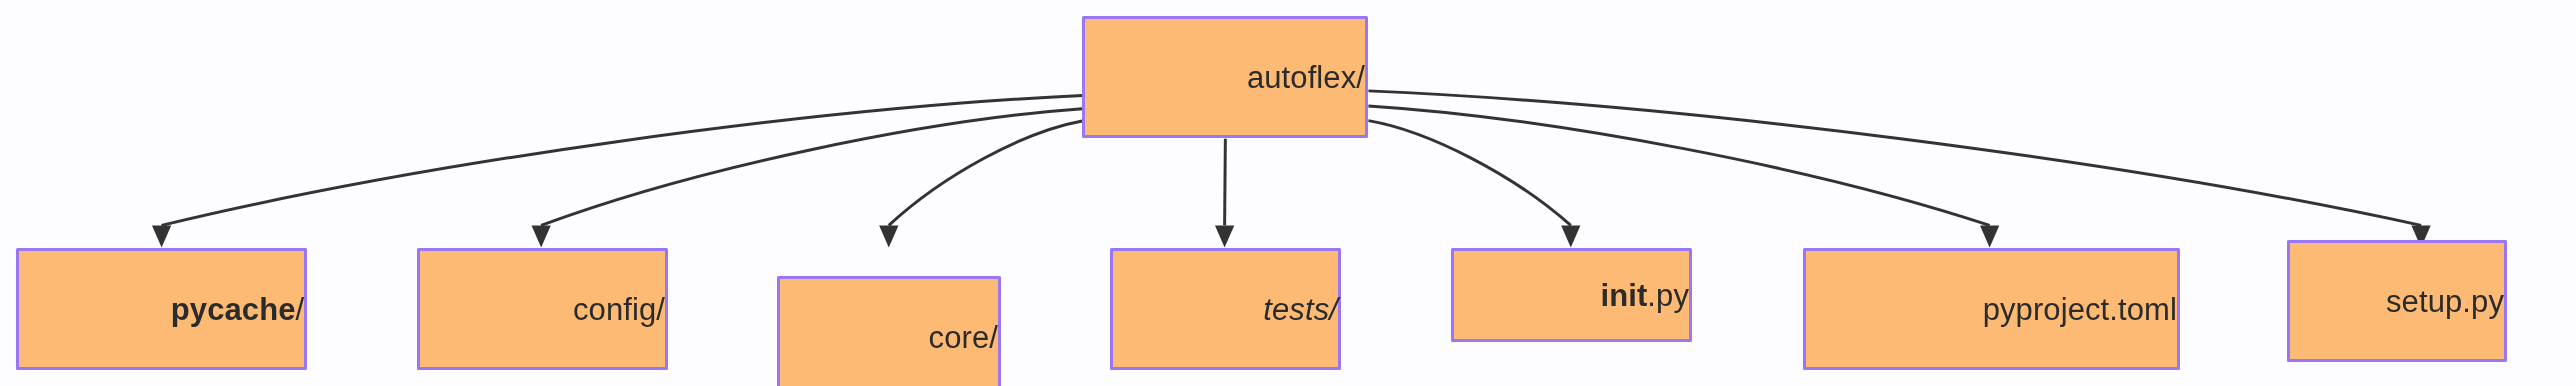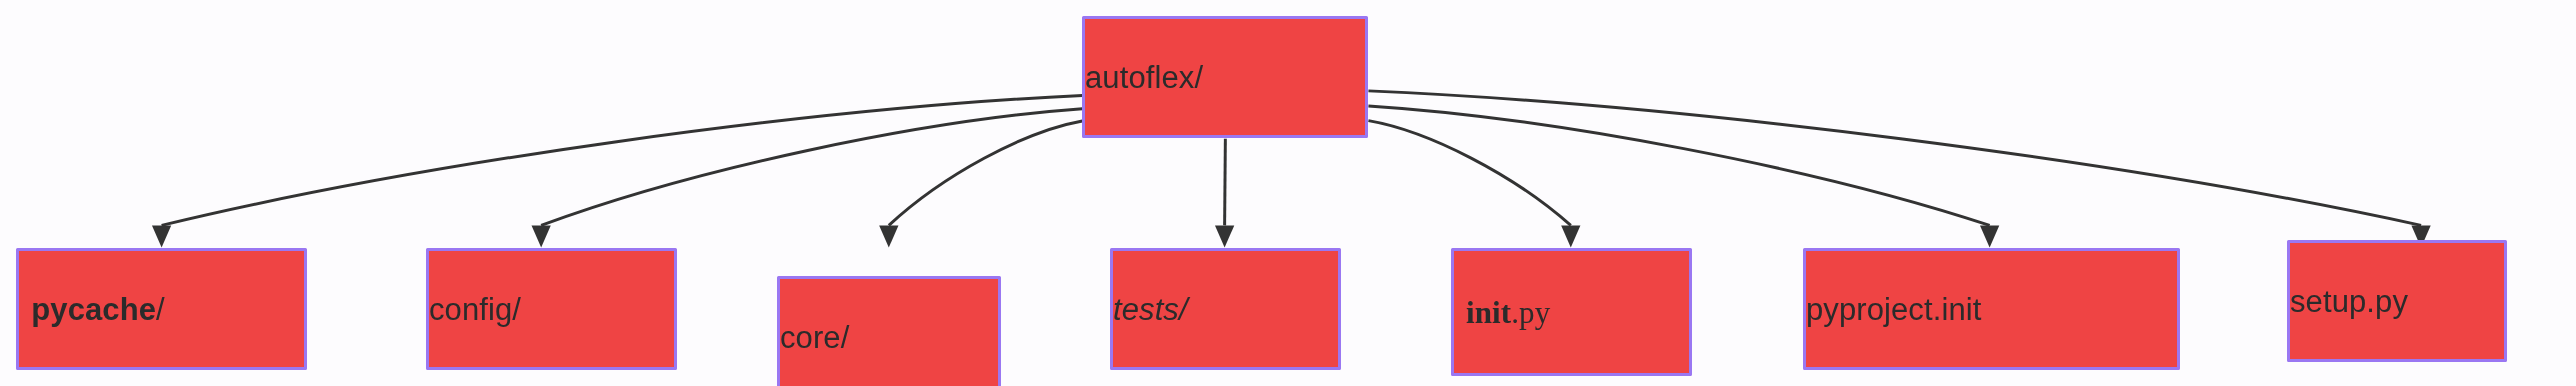--- a/index.html
+++ b/index.html
@@ -33,26 +33,26 @@
     stroke-width: 4;
     stroke-linecap: butt;
   }
   .arrow-head {
     fill: #333333;
     stroke: none;
   }
   .node {
     position: absolute;
     box-sizing: border-box;
-    background: #ef4444;
+    background: #fdba74;
     border: 3px solid #9a77f2;
     border-radius: 1.5px;
     display: flex;
     align-items: center;
-    justify-content: flex-start;
+    justify-content: flex-end;
   }
   .node-label {
     font-size: 31px;
     color: #2b2b2b;
     line-height: 1;
     white-space: nowrap;
     letter-spacing: 0.1px;
   }
   .node-label .bold {
     font-weight: 700;
@@ -82,33 +82,33 @@
       <path class="edge-path" d="M 1846 122.54499999999999 C 2272 140.6905, 2868.4 216.9016, 3266 304"></path>
       <polygon class="arrow-head" points="3253,304 3279,304 3266,334"></polygon>
     </svg>
   <div id="node-layer">
       <div class="node" style="left: 1082px; top: 16.3px; width: 286px; height: 122px;">
         <div class="node-label"><span class="reg">autoflex/</span></div>
       </div>
       <div class="node" style="left: 16.3px; top: 248px; width: 291px; height: 122px;">
         <div class="node-label"><span class="bold">pycache</span><span class="reg">/</span></div>
       </div>
-      <div class="node" style="left: 426px; top: 248px; width: 251px; height: 122px;">
+      <div class="node" style="left: 417px; top: 248px; width: 251px; height: 122px;">
         <div class="node-label"><span class="reg">config/</span></div>
       </div>
       <div class="node" style="left: 777px; top: 248px; width: 224px; height: 122px; margin-top: 28px;">
         <div class="node-label"><span class="reg">core/</span></div>
       </div>
       <div class="node" style="left: 1110px; top: 248px; width: 231px; height: 122px; font-style: italic;">
         <div class="node-label"><span class="reg">tests/</span></div>
       </div>
-      <div class="node" style="left: 1451px; top: 248px; width: 241px; height: 128px; font-family: Liberation Serif, serif;">
+      <div class="node" style="left: 1451px; top: 248px; width: 241px; height: 94px;">
         <div class="node-label"><span class="bold">init</span><span class="reg">.py</span></div>
       </div>
       <div class="node" style="left: 1803px; top: 248px; width: 377px; height: 122px;">
-        <div class="node-label"><span class="reg">pyproject.init</span></div>
+        <div class="node-label"><span class="reg">pyproject.toml</span></div>
       </div>
       <div class="node" style="left: 2287px; top: 240px; width: 220px; height: 122px;">
         <div class="node-label"><span class="reg">setup.py</span></div>
       </div>
     </div>
 </div>
 
 
 </body></html>

